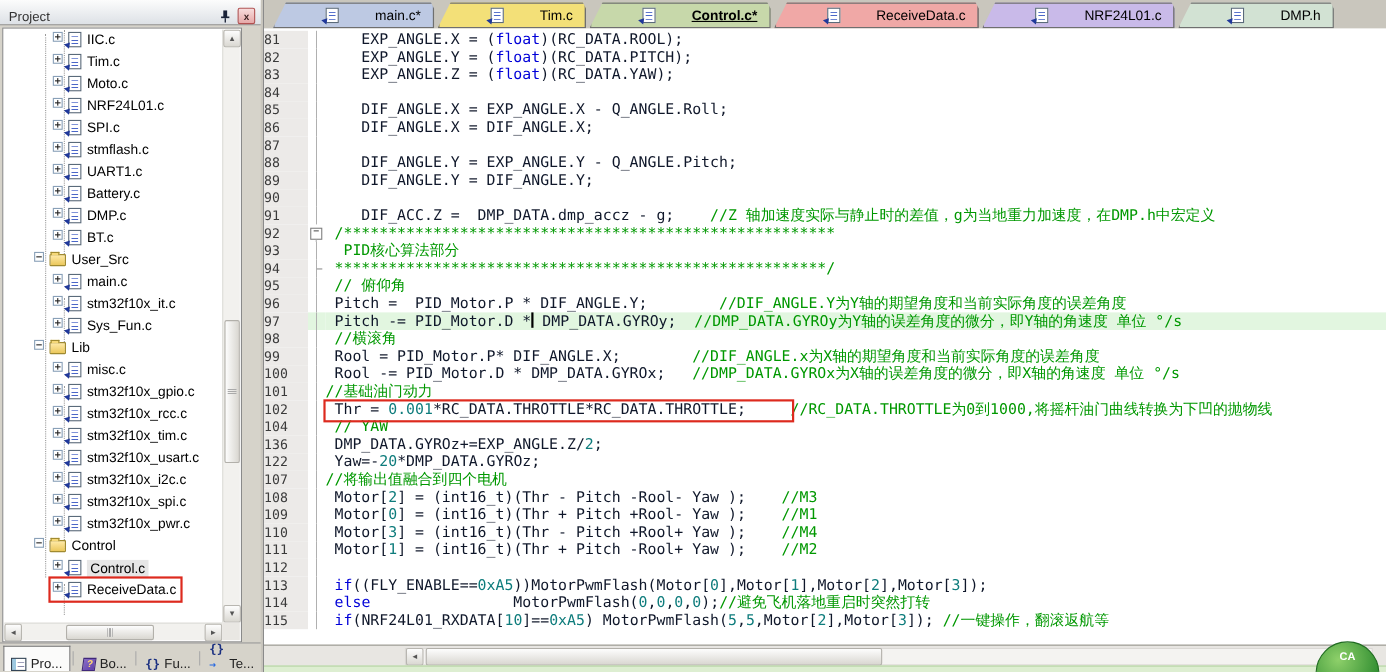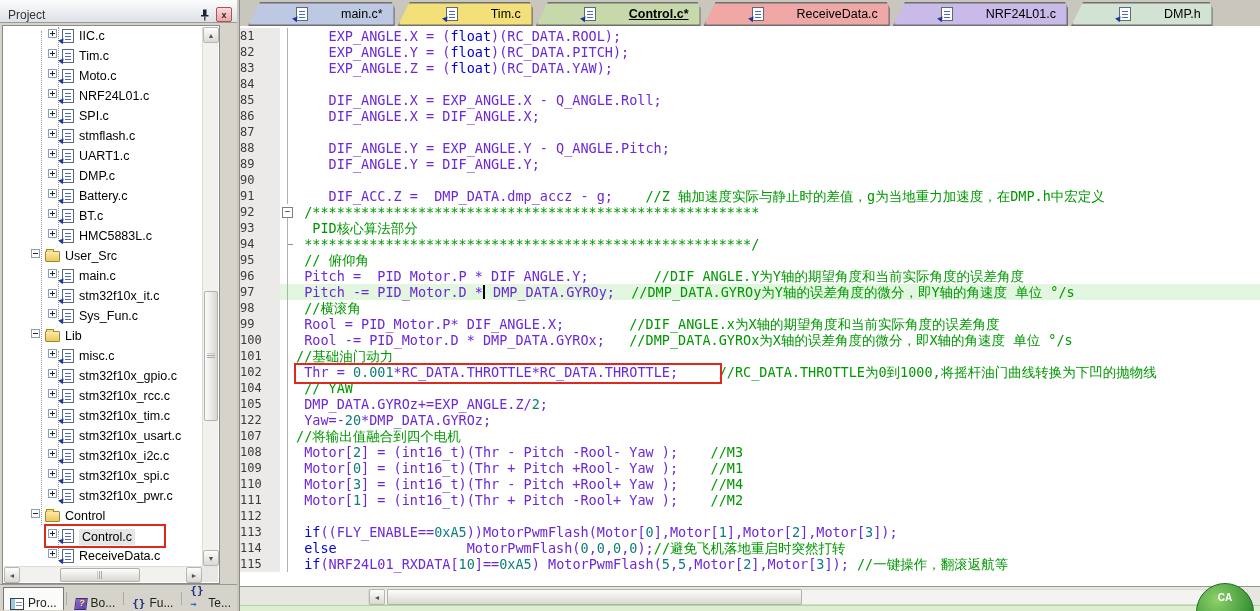--- a/index.html
+++ b/index.html
@@ -85,21 +85,21 @@
   .lnum { flex:0 0 40px; background:#eceae8; color:#3a3a3a; padding-right:8px; font-size:12px; }
   .fmargin { flex:0 0 16px; position:relative;
              background-image:linear-gradient(90deg,transparent 7px,#b0b0b0 7px 8px,transparent 8px); }
   .ctext { flex:1; }
   .cline.hl .fmargin, .cline.hl .ctext { background-color:#e2f6e0; }
   .fm-box { background-image:none !important; }
   .fm-box::before { content:"\2212"; position:absolute; left:2px; top:3px; width:9px; height:9px; background:#fff;
                     border:1px solid #808080; font-size:9px; line-height:7px; text-align:center; color:#222; }
   .fm-box::after { content:""; position:absolute; left:7px; top:14px; width:1px; bottom:0; background:#b0b0b0; }
   .fm-end::after { content:""; position:absolute; left:8px; top:8px; width:5px; height:1px; background:#909090; }
-  .s-t { color:#6d28d9; } .s-k { color:#0000d8; } .s-c { color:#009800; } .s-m { color:#0e7c7c; }
+  .s-t { color:#0f172a; } .s-k { color:#0000d8; } .s-c { color:#009800; } .s-m { color:#0e7c7c; }
   .caret { display:inline-block; width:2px; height:14px; background:#000; vertical-align:-2px; }
   .ann-code { position:absolute; left:54px; top:337px; width:428px; height:21px; border:2px solid #dd2a1e; }
 
   .ebottom { position:absolute; left:0; right:0; bottom:0; height:25px; background:#e8e6e2; border-top:1px solid #98968f; }
   .ehsb-track { position:absolute; left:128px; right:12px; top:2px; height:16px; background:#f4f3f1; border:1px solid #dad8d4; }
   .ehsb-btn { position:absolute; left:129px; top:2px; width:16px; height:16px; }
   .ehsb-thumb { position:absolute; left:147px; top:2px; width:415px; height:16px; }
   .gstrip { position:absolute; left:0; right:0; bottom:0; height:6px; background:#ddeed1; border-top:1px solid #b4d3a1; }
   .wm { position:absolute; right:6px; bottom:-30px; width:58px; height:58px; border-radius:50%; z-index:5;
         background:radial-gradient(circle at 35% 28%,#8ed06a,#2f8c30 72%); border:1px solid #1f6b20;
@@ -160,36 +160,31 @@
           <span class="tlabel">stmflash.c</span>
         </div>
         <div class="trow file">
           <span class="pbox plus"></span>
           <span class="ficon"></span>
           <span class="tlabel">UART1.c</span>
         </div>
         <div class="trow file">
           <span class="pbox plus"></span>
           <span class="ficon"></span>
+          <span class="tlabel">Battery.c</span>
+        </div>
+        <div class="trow file">
+          <span class="pbox plus"></span>
+          <span class="ficon"></span>
           <span class="tlabel">DMP.c</span>
         </div>
         <div class="trow file">
           <span class="pbox plus"></span>
           <span class="ficon"></span>
-          <span class="tlabel">Battery.c</span>
-        </div>
-        <div class="trow file">
-          <span class="pbox plus"></span>
-          <span class="ficon"></span>
           <span class="tlabel">BT.c</span>
-        </div>
-        <div class="trow file">
-          <span class="pbox plus"></span>
-          <span class="ficon"></span>
-          <span class="tlabel">HMC5883L.c</span>
         </div>
         <div class="trow folder">
           <span class="pbox minus"></span>
           <span class="fldicon"></span>
           <span class="tlabel">User_Src</span>
         </div>
         <div class="trow file">
           <span class="pbox plus"></span>
           <span class="ficon"></span>
           <span class="tlabel">main.c</span>
@@ -350,21 +345,21 @@
         <div class="cline"><span class="lnum">94</span><span class="fmargin fm-end"></span><span class="ctext"><span class="s-c"> *******************************************************/</span></span></div>
         <div class="cline"><span class="lnum">95</span><span class="fmargin"></span><span class="ctext"><span class="s-c"> // 俯仰角</span></span></div>
         <div class="cline"><span class="lnum">96</span><span class="fmargin"></span><span class="ctext"><span class="s-t"> Pitch =  PID_Motor.P * DIF_ANGLE.Y;</span><span class="s-c">        //DIF_ANGLE.Y为Y轴的期望角度和当前实际角度的误差角度</span></span></div>
         <div class="cline hl"><span class="lnum">97</span><span class="fmargin"></span><span class="ctext"><span class="s-t"> Pitch -= PID_Motor.D *</span><span class="caret"></span><span class="s-t"> DMP_DATA.GYROy;</span><span class="s-c">  //DMP_DATA.GYROy为Y轴的误差角度的微分，即Y轴的角速度 单位 °/s</span></span></div>
         <div class="cline"><span class="lnum">98</span><span class="fmargin"></span><span class="ctext"><span class="s-c"> //横滚角</span></span></div>
         <div class="cline"><span class="lnum">99</span><span class="fmargin"></span><span class="ctext"><span class="s-t"> Rool = PID_Motor.P* DIF_ANGLE.X;</span><span class="s-c">        //DIF_ANGLE.x为X轴的期望角度和当前实际角度的误差角度</span></span></div>
         <div class="cline"><span class="lnum">100</span><span class="fmargin"></span><span class="ctext"><span class="s-t"> Rool -= PID_Motor.D * DMP_DATA.GYROx;</span><span class="s-c">   //DMP_DATA.GYROx为X轴的误差角度的微分，即X轴的角速度 单位 °/s</span></span></div>
         <div class="cline"><span class="lnum">101</span><span class="fmargin"></span><span class="ctext"><span class="s-c">//基础油门动力</span></span></div>
         <div class="cline"><span class="lnum">102</span><span class="fmargin"></span><span class="ctext"><span class="s-t"> Thr = </span><span class="s-m">0.001</span><span class="s-t">*RC_DATA.THROTTLE*RC_DATA.THROTTLE;</span><span class="s-c">     //RC_DATA.THROTTLE为0到1000,将摇杆油门曲线转换为下凹的抛物线</span></span></div>
         <div class="cline"><span class="lnum">104</span><span class="fmargin"></span><span class="ctext"><span class="s-c"> // YAW</span></span></div>
-        <div class="cline"><span class="lnum">105</span><span class="fmargin"></span><span class="ctext"><span class="s-t"> DMP_DATA.GYROz+=EXP_ANGLE.Z/</span><span class="s-m">2</span><span class="s-t">;</span></span></div>
+        <div class="cline"><span class="lnum">136</span><span class="fmargin"></span><span class="ctext"><span class="s-t"> DMP_DATA.GYROz+=EXP_ANGLE.Z/</span><span class="s-m">2</span><span class="s-t">;</span></span></div>
         <div class="cline"><span class="lnum">122</span><span class="fmargin"></span><span class="ctext"><span class="s-t"> Yaw=-</span><span class="s-m">20</span><span class="s-t">*DMP_DATA.GYROz;</span></span></div>
         <div class="cline"><span class="lnum">107</span><span class="fmargin"></span><span class="ctext"><span class="s-c">//将输出值融合到四个电机</span></span></div>
         <div class="cline"><span class="lnum">108</span><span class="fmargin"></span><span class="ctext"><span class="s-t"> Motor[</span><span class="s-m">2</span><span class="s-t">] = (int16_t)(Thr - Pitch -Rool- Yaw );</span><span class="s-c">    //M3</span></span></div>
         <div class="cline"><span class="lnum">109</span><span class="fmargin"></span><span class="ctext"><span class="s-t"> Motor[</span><span class="s-m">0</span><span class="s-t">] = (int16_t)(Thr + Pitch +Rool- Yaw );</span><span class="s-c">    //M1</span></span></div>
         <div class="cline"><span class="lnum">110</span><span class="fmargin"></span><span class="ctext"><span class="s-t"> Motor[</span><span class="s-m">3</span><span class="s-t">] = (int16_t)(Thr - Pitch +Rool+ Yaw );</span><span class="s-c">    //M4</span></span></div>
         <div class="cline"><span class="lnum">111</span><span class="fmargin"></span><span class="ctext"><span class="s-t"> Motor[</span><span class="s-m">1</span><span class="s-t">] = (int16_t)(Thr + Pitch -Rool+ Yaw );</span><span class="s-c">    //M2</span></span></div>
         <div class="cline"><span class="lnum">112</span><span class="fmargin"></span><span class="ctext"></span></div>
         <div class="cline"><span class="lnum">113</span><span class="fmargin"></span><span class="ctext"><span class="s-t"> </span><span class="s-k">if</span><span class="s-t">((FLY_ENABLE==</span><span class="s-m">0xA5</span><span class="s-t">))MotorPwmFlash(Motor[</span><span class="s-m">0</span><span class="s-t">],Motor[</span><span class="s-m">1</span><span class="s-t">],Motor[</span><span class="s-m">2</span><span class="s-t">],Motor[</span><span class="s-m">3</span><span class="s-t">]);</span></span></div>
         <div class="cline"><span class="lnum">114</span><span class="fmargin"></span><span class="ctext"><span class="s-t"> </span><span class="s-k">else</span><span class="s-t">                MotorPwmFlash(</span><span class="s-m">0</span><span class="s-t">,</span><span class="s-m">0</span><span class="s-t">,</span><span class="s-m">0</span><span class="s-t">,</span><span class="s-m">0</span><span class="s-t">);</span><span class="s-c">//避免飞机落地重启时突然打转</span></span></div>
         <div class="cline"><span class="lnum">115</span><span class="fmargin"></span><span class="ctext"><span class="s-t"> </span><span class="s-k">if</span><span class="s-t">(NRF24L01_RXDATA[</span><span class="s-m">10</span><span class="s-t">]==</span><span class="s-m">0xA5</span><span class="s-t">) MotorPwmFlash(</span><span class="s-m">5</span><span class="s-t">,</span><span class="s-m">5</span><span class="s-t">,Motor[</span><span class="s-m">2</span><span class="s-t">],Motor[</span><span class="s-m">3</span><span class="s-t">]); </span><span class="s-c">//一键操作，翻滚返航等</span></span></div>

